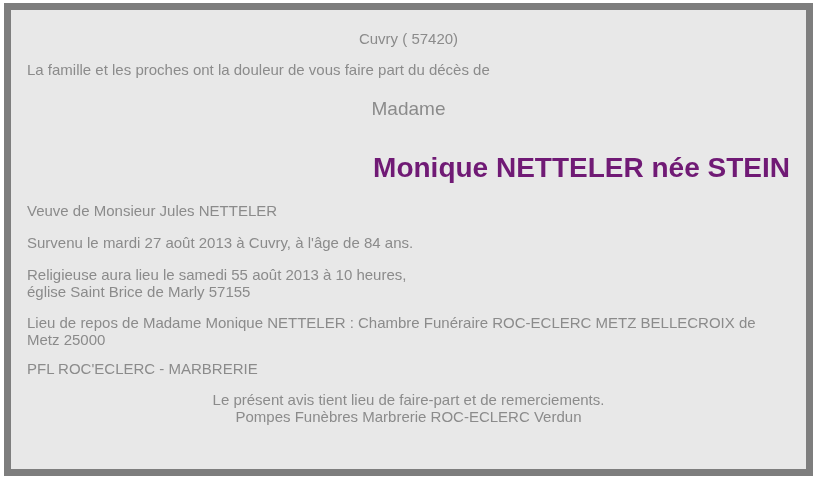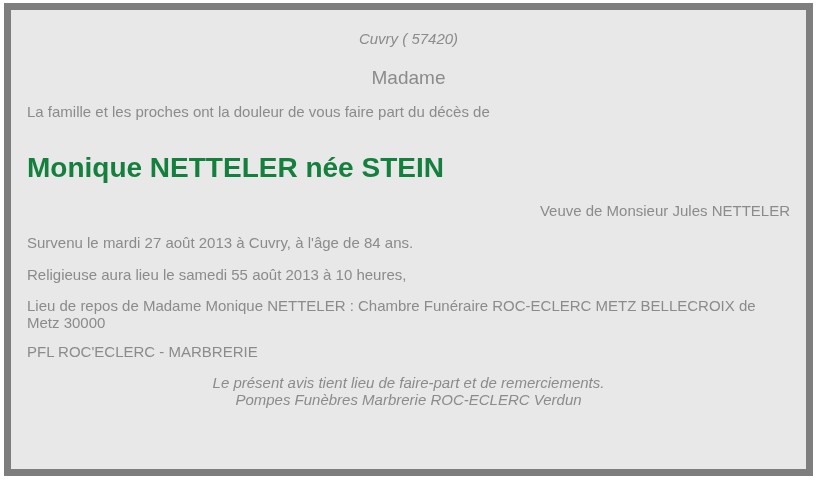--- a/index.html
+++ b/index.html
@@ -24,69 +24,70 @@
     right: 3px;
     bottom: 9px;
     border: 7px solid #7e7e7e;
     background: #e8e8e8;
     padding: 20px 16px 0 16px;
     font-family: "Liberation Sans", "DejaVu Sans", sans-serif;
     font-size: 15px;
     line-height: 17px;
     color: #8b8b8b;
   }
-  .center { text-align: center; font-style: italic; }
+  .center { text-align: center; }
   .left   { text-align: left; }
   .block  { margin: 0; }
   .m14 { margin-top: 14px; }
   .m15 { margin-top: 15px; }
   .m12 { margin-top: 12px; }
   .m17 { margin-top: 0; }
   .civility {
     margin-top: 20px;
     font-size: 19px;
     line-height: 22px;
     text-align: center;
   }
   .deceased-name {
     margin: 32px 0 0 0;
     font-size: 28px;
     line-height: 32px;
     font-weight: bold;
-    text-align: left;
-    color: #15803d;
+    text-align: right;
+    color: #701a75;
     letter-spacing: 0px;
   }
-  .widow { margin-top: 18px; text-align: right; }
+  .widow { margin-top: 18px; text-align: left; }
 </style>
 </head>
 <body>
 
 <div class="page">
   <div class="notice-card">
 
     <div class="block center">
       <div>Cuvry ( 57420)</div>
     </div>
 
+    <div class="block left m14">La famille et les proches ont la douleur de vous faire part du décès de</div>
+
     <div class="block civility">Madame</div>
-
-    <div class="block left m14">La famille et les proches ont la douleur de vous faire part du décès de</div>
 
     <div class="deceased-name">Monique NETTELER née STEIN</div>
 
     <div class="block widow">Veuve de Monsieur Jules NETTELER</div>
 
     <div class="block left m15">Survenu le mardi 27 août 2013 à Cuvry, à l'âge de 84 ans.</div>
 
     <div class="block left m15">
       <div>Religieuse aura lieu le samedi 55 août 2013 à 10 heures,</div>
+      <div>église Saint Brice de Marly 57155</div>
     </div>
 
-    <div class="block left m14">Lieu de repos de Madame Monique NETTELER : Chambre Funéraire ROC-ECLERC METZ BELLECROIX de Metz 30000</div>
+    <div class="block left m14">Lieu de repos de Madame Monique NETTELER : Chambre Funéraire ROC-ECLERC METZ BELLECROIX de Metz 25000</div>
 
     <div class="block left m12">PFL ROC'ECLERC - MARBRERIE</div>
 
     <div class="block center m14">Le présent avis tient lieu de faire-part et de remerciements.</div>
 
     <div class="block center m17">Pompes Funèbres Marbrerie ROC-ECLERC Verdun</div>
 
   </div>
 </div>
 

